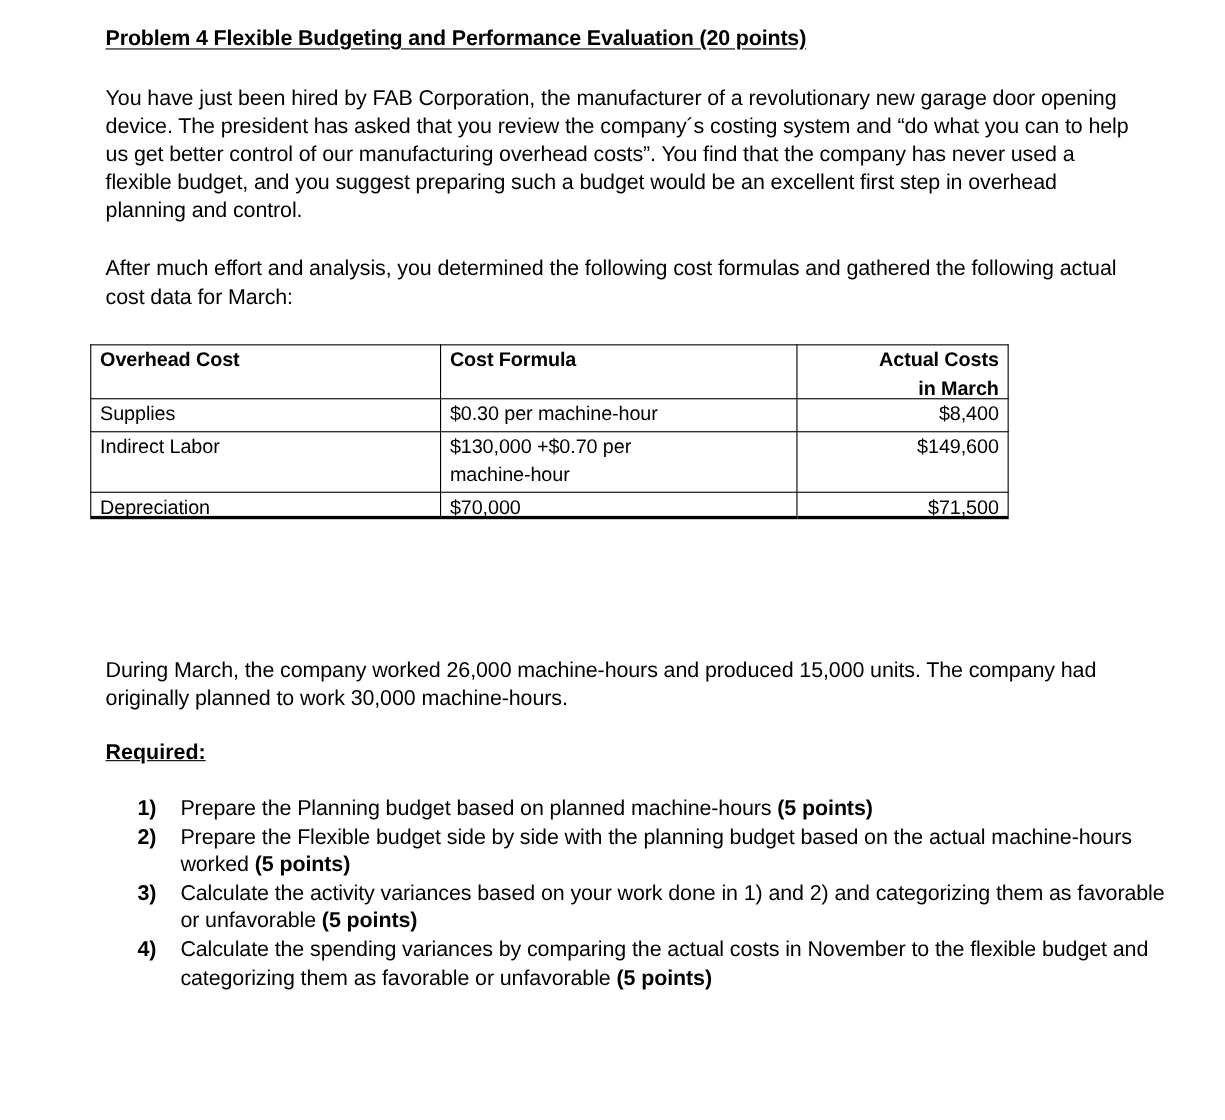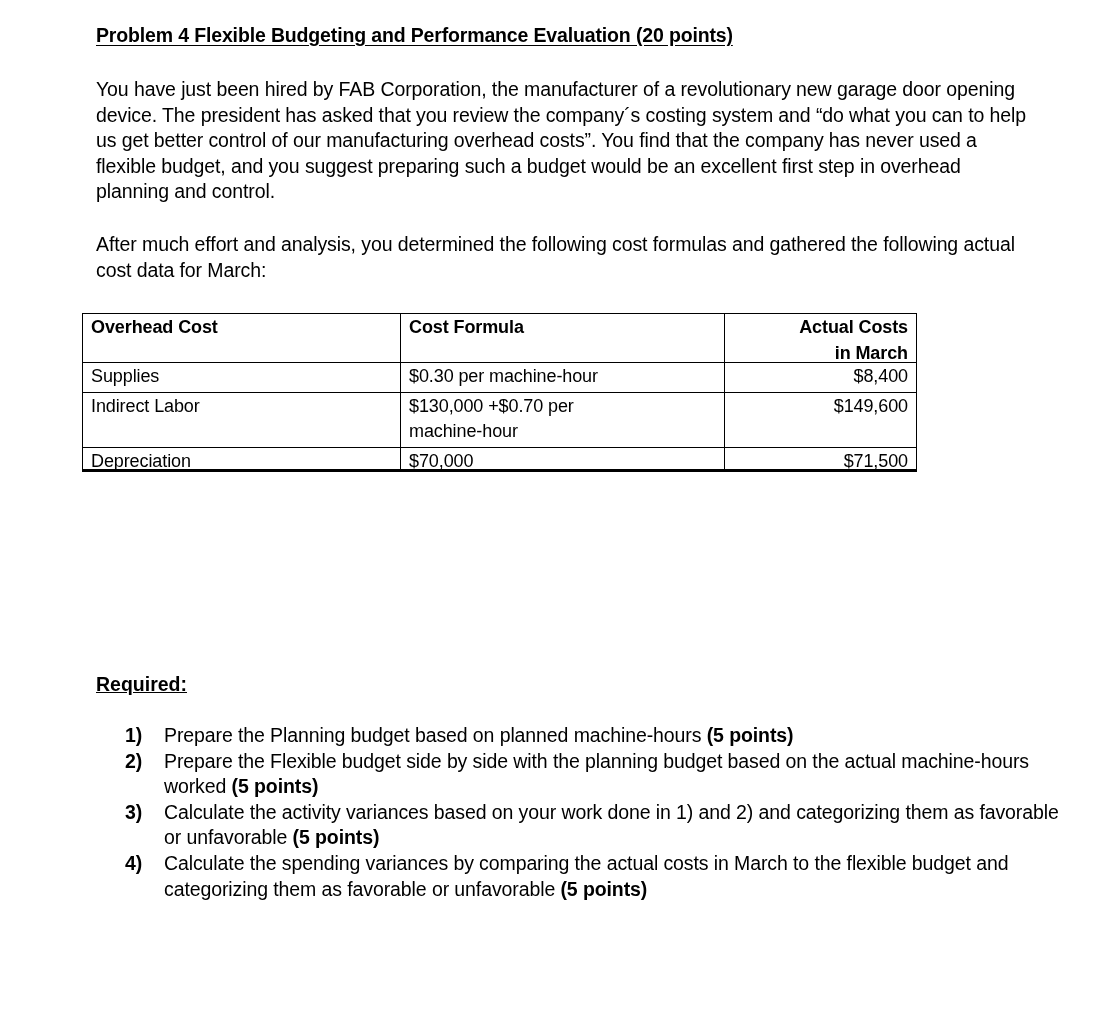--- a/index.html
+++ b/index.html
@@ -195,35 +195,36 @@
         <td>
           <div class="cell">$70,000</div>
         </td>
         <td>
           <div class="cell right">$71,500</div>
         </td>
       </tr>
     </tbody>
   </table>
 
+  <div class="para para-during">During March, the company worked 26,000 machine-hours and produced 15,000 units.  The company had originally planned to work 30,000 machine-hours.</div>
 
   <div class="required-label">Required:</div>
 
   <ol class="req-list" style="list-style:none;margin:0;padding:0;">
     <li class="req-item">
       <span class="req-num">1)</span>
       <span class="req-text"><span>Prepare the Planning budget based on planned machine-hours </span><b>(5 points)</b></span>
     </li>
     <li class="req-item">
       <span class="req-num">2)</span>
       <span class="req-text"><span>Prepare the Flexible budget side by side with the planning budget based on the actual machine-hours worked </span><b>(5 points)</b></span>
     </li>
     <li class="req-item">
       <span class="req-num">3)</span>
       <span class="req-text"><span>Calculate the activity variances based on your work done in 1) and 2) and categorizing them as favorable or unfavorable </span><b>(5 points)</b></span>
     </li>
     <li class="req-item">
       <span class="req-num">4)</span>
-      <span class="req-text"><span>Calculate the spending variances by comparing the actual costs in March to the flexible budget and categorizing them as favorable or unfavorable </span><b>(5 points)</b></span>
+      <span class="req-text"><span>Calculate the spending variances by comparing the actual costs in November to the flexible budget and categorizing them as favorable or unfavorable </span><b>(5 points)</b></span>
     </li>
   </ol>
 
 </div>
 
 </body></html>

